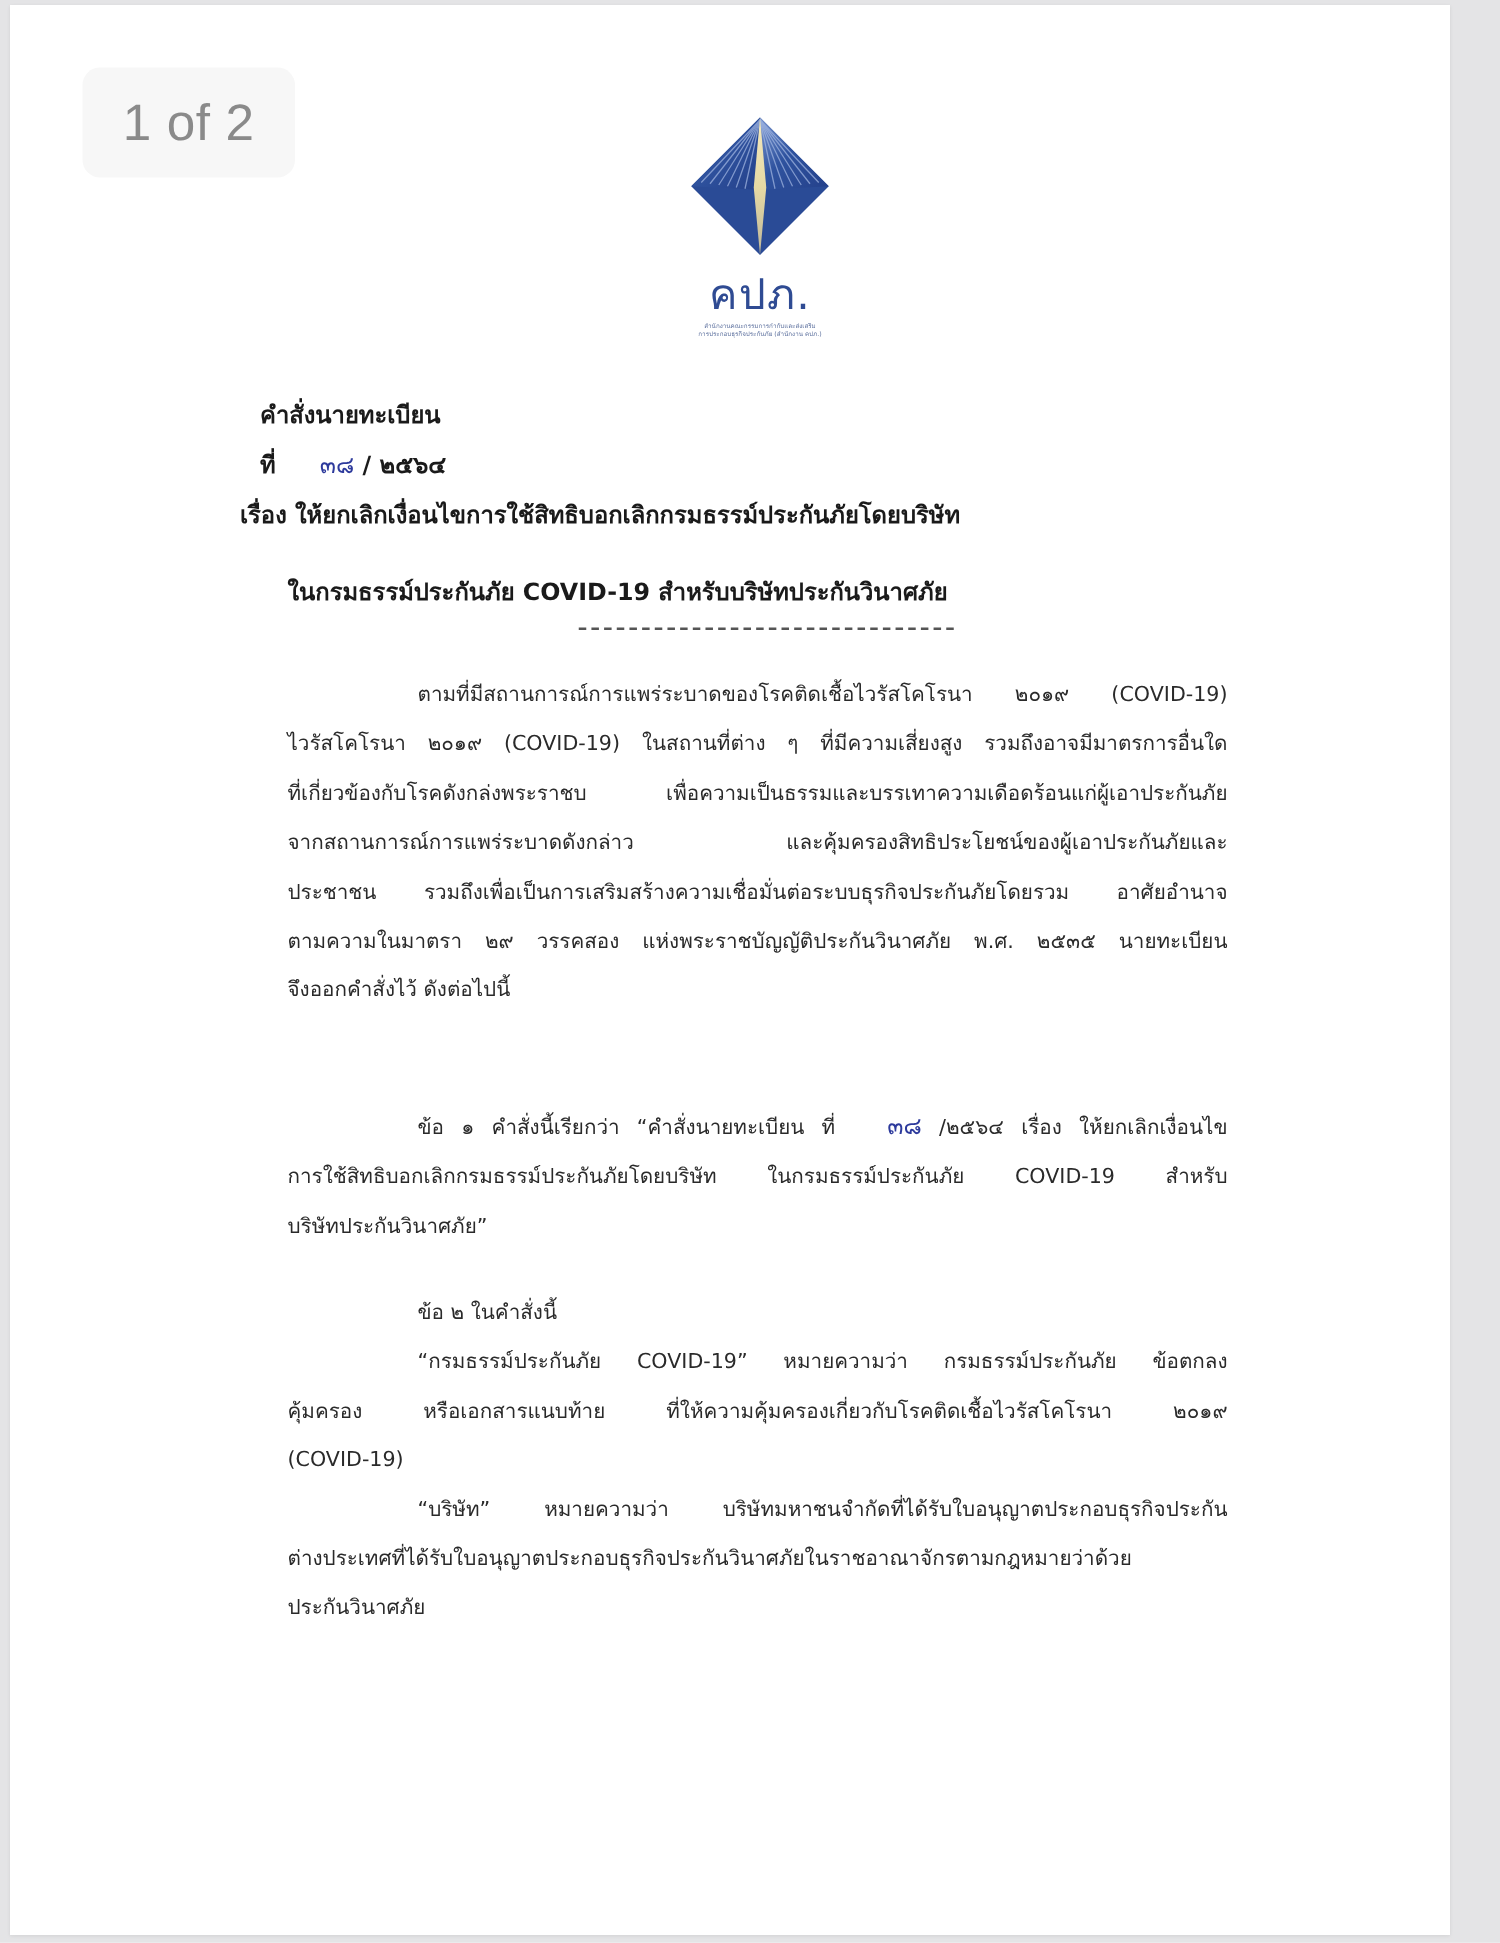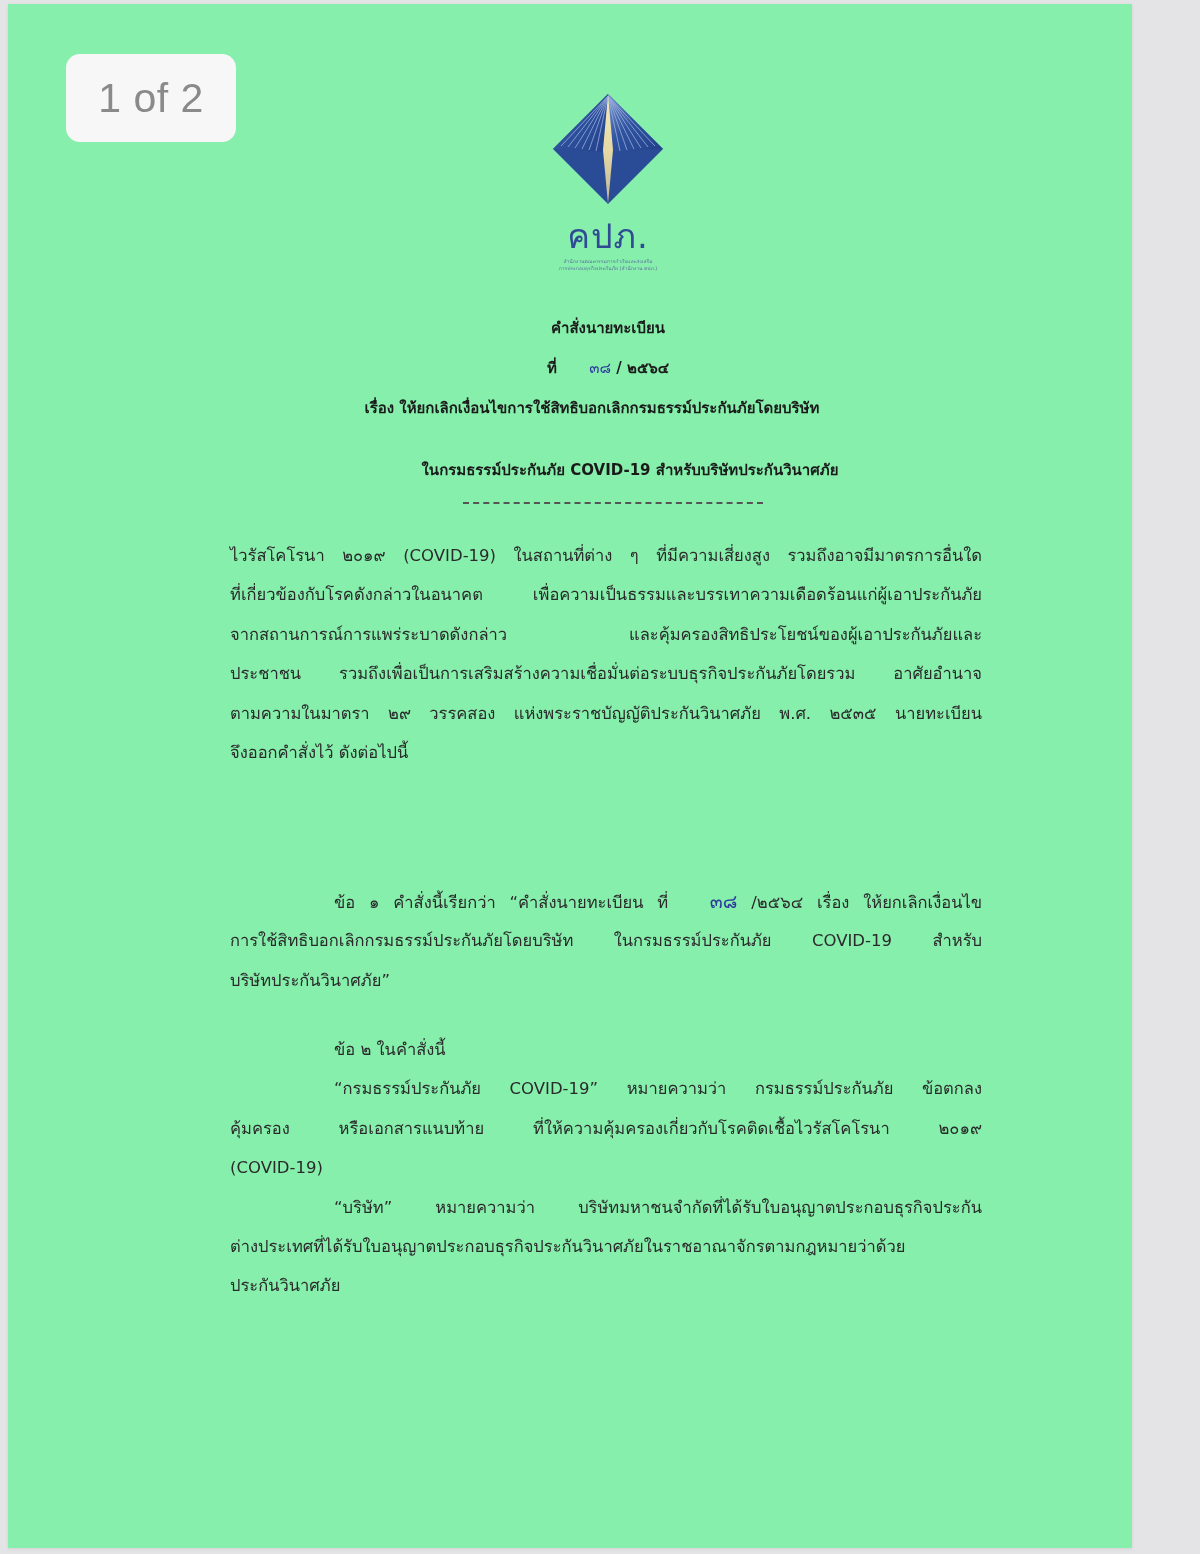--- a/index.html
+++ b/index.html
@@ -13,22 +13,23 @@
     body {
       position: relative;
       font-family: "DejaVu Sans", "Liberation Sans", sans-serif;
     }
     .page {
       position: absolute;
       left: 8px;
       top: 4px;
       width: 1124px;
       height: 1544px;
-      background: #86efac;
+      background: #ffffff;
       box-shadow: 0 1px 3px rgba(0,0,0,0.08);
+      padding-left: 28px;
     }
     .page-counter {
       position: absolute;
       left: 58px;
       top: 50px;
       width: 170px;
       height: 88px;
       border-radius: 14px;
       background: #f7f7f7;
       color: #8a8a8a;
@@ -65,24 +66,24 @@
       width: 200px;
       text-align: center;
       color: #5b6f9d;
       font-size: 5px;
       line-height: 7px;
     }
     .heading {
       position: absolute;
       left: 200px;
       width: 800px;
-      text-align: center;
+      text-align: left;
       font-family: "DejaVu Sans", sans-serif;
       font-weight: bold;
-      font-size: 15px;
+      font-size: 19px;
       color: #1a1a1a;
       white-space: nowrap;
     }
     .heading .num { color: #2d3a9c; font-weight: normal; }
     .divider {
       position: absolute;
       left: 455px;
       top: 498px;
       width: 300px;
       height: 0;
@@ -164,22 +165,23 @@
     <span style="display:inline-block;width:22px;"></span>
     <span class="num">๓๘</span>
     <span>/ ๒๕๖๔</span>
   </div>
   <div class="heading" style="top:392px;left:184px;">เรื่อง ให้ยกเลิกเงื่อนไขการใช้สิทธิบอกเลิกกรมธรรม์ประกันภัยโดยบริษัท</div>
   <div class="heading" style="top:430px;left:222px;margin-top:24px;">ในกรมธรรม์ประกันภัย COVID-19  สำหรับบริษัทประกันวินาศภัย</div>
 
   <div class="divider"></div>
 
   <div class="para" style="top:532px;">
+    <span class="line indent">ตามที่มีสถานการณ์การแพร่ระบาดของโรคติดเชื้อไวรัสโคโรนา ๒๐๑๙ (COVID-19)</span>
     <span class="line">ไวรัสโคโรนา ๒๐๑๙ (COVID-19) ในสถานที่ต่าง ๆ ที่มีความเสี่ยงสูง รวมถึงอาจมีมาตรการอื่นใด</span>
-    <span class="line">ที่เกี่ยวข้องกับโรคดังกล่าวในอนาคต เพื่อความเป็นธรรมและบรรเทาความเดือดร้อนแก่ผู้เอาประกันภัย</span>
+    <span class="line">ที่เกี่ยวข้องกับโรคดังกล่งพระราชบ เพื่อความเป็นธรรมและบรรเทาความเดือดร้อนแก่ผู้เอาประกันภัย</span>
     <span class="line">จากสถานการณ์การแพร่ระบาดดังกล่าว และคุ้มครองสิทธิประโยชน์ของผู้เอาประกันภัยและ</span>
     <span class="line">ประชาชน รวมถึงเพื่อเป็นการเสริมสร้างความเชื่อมั่นต่อระบบธุรกิจประกันภัยโดยรวม อาศัยอำนาจ</span>
     <span class="line">ตามความในมาตรา ๒๙ วรรคสอง แห่งพระราชบัญญัติประกันวินาศภัย พ.ศ. ๒๕๓๕ นายทะเบียน</span>
     <span class="line last">จึงออกคำสั่งไว้ ดังต่อไปนี้</span>
   </div>
 
   <div class="para" style="top:878px;">
     <span class="line indent">
       <span>ข้อ ๑  คำสั่งนี้เรียกว่า “คำสั่งนายทะเบียน ที่</span>
       <span style="display:inline-block;width:14px;"></span>

